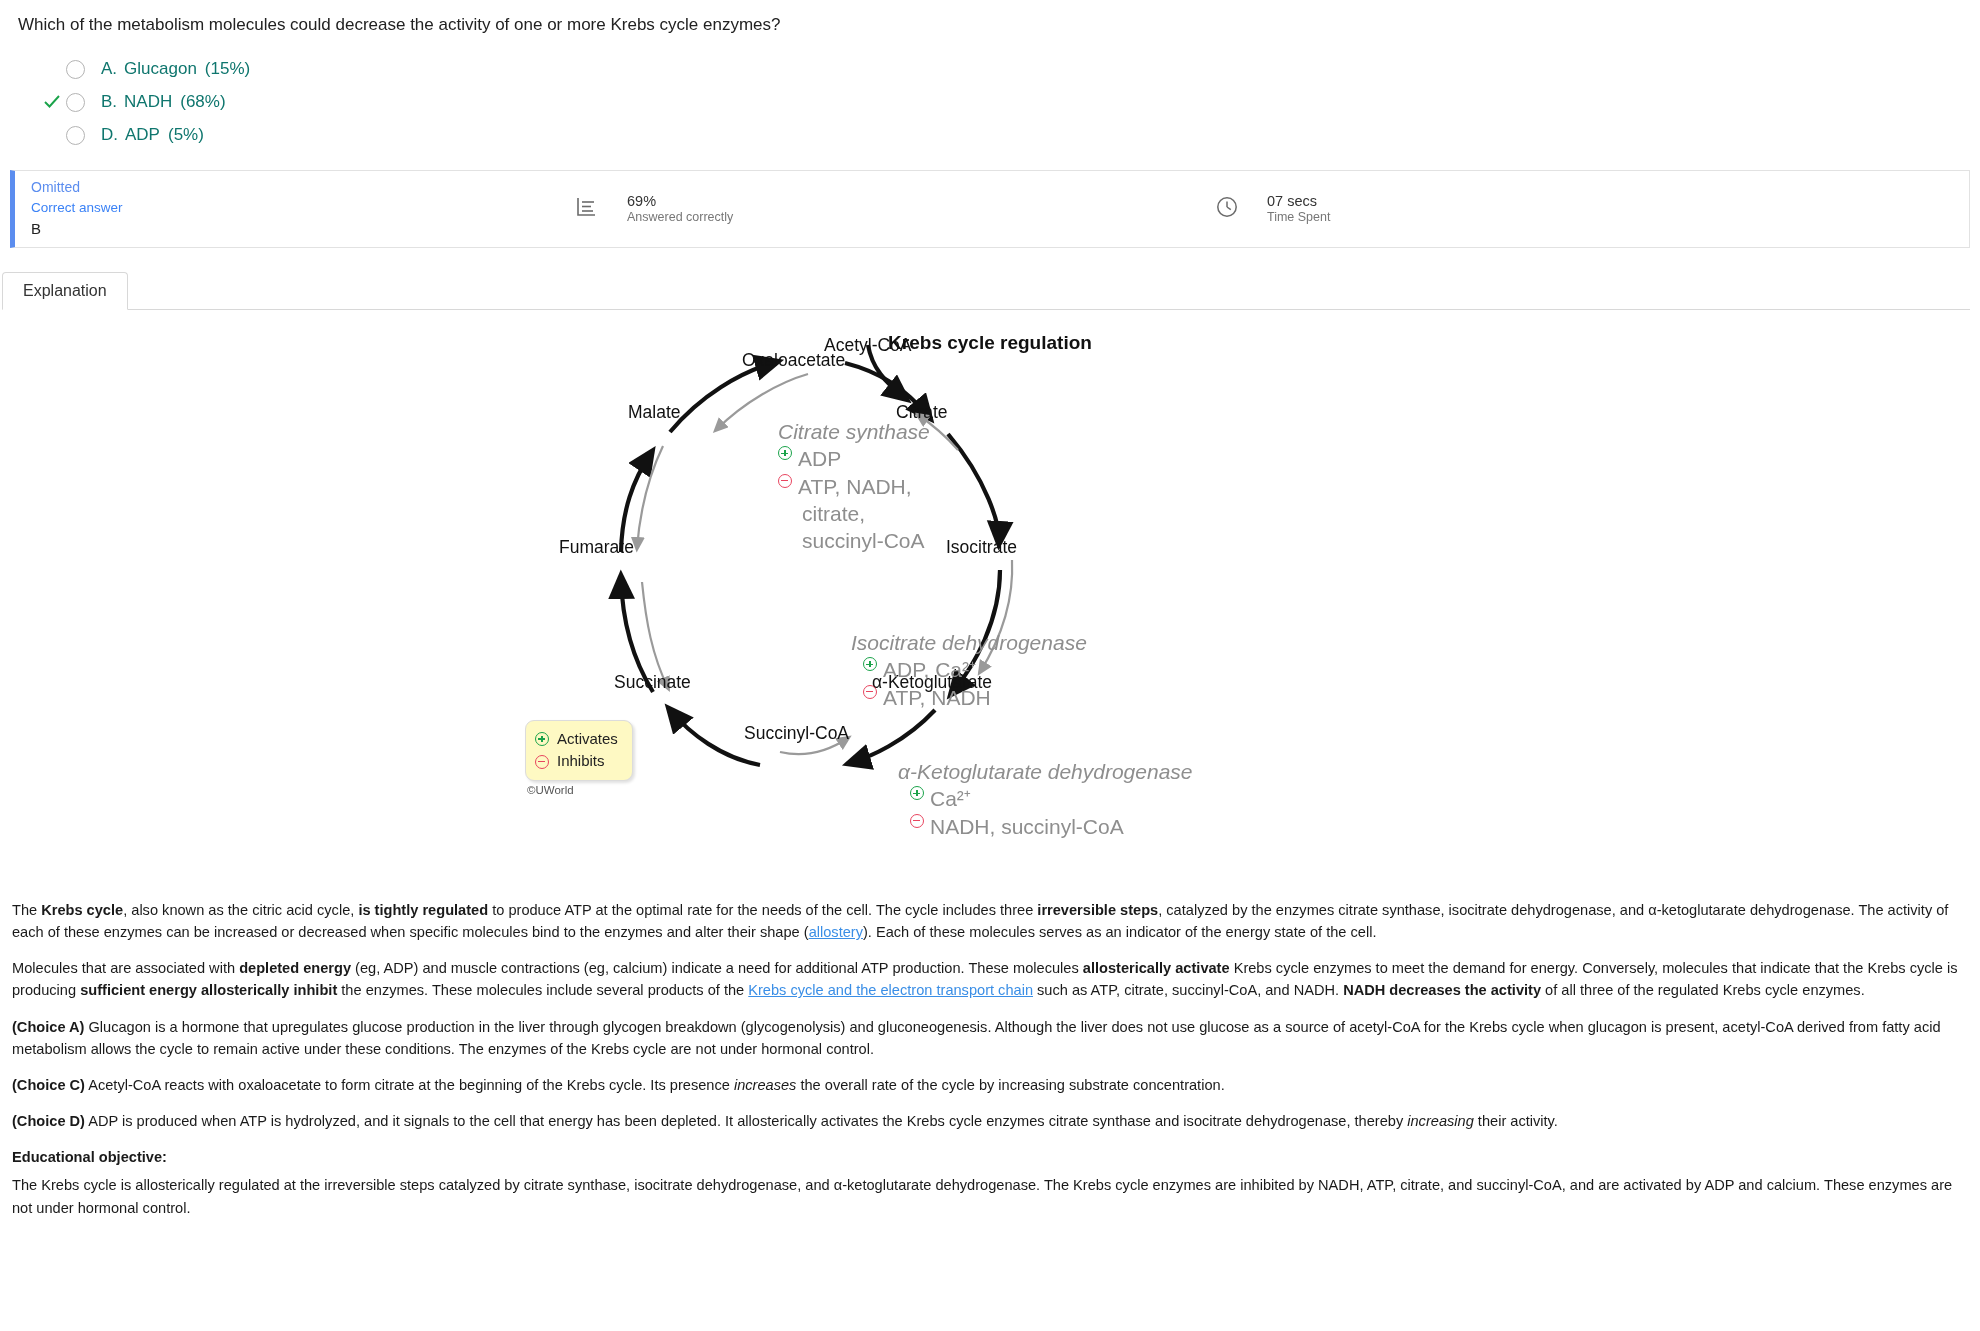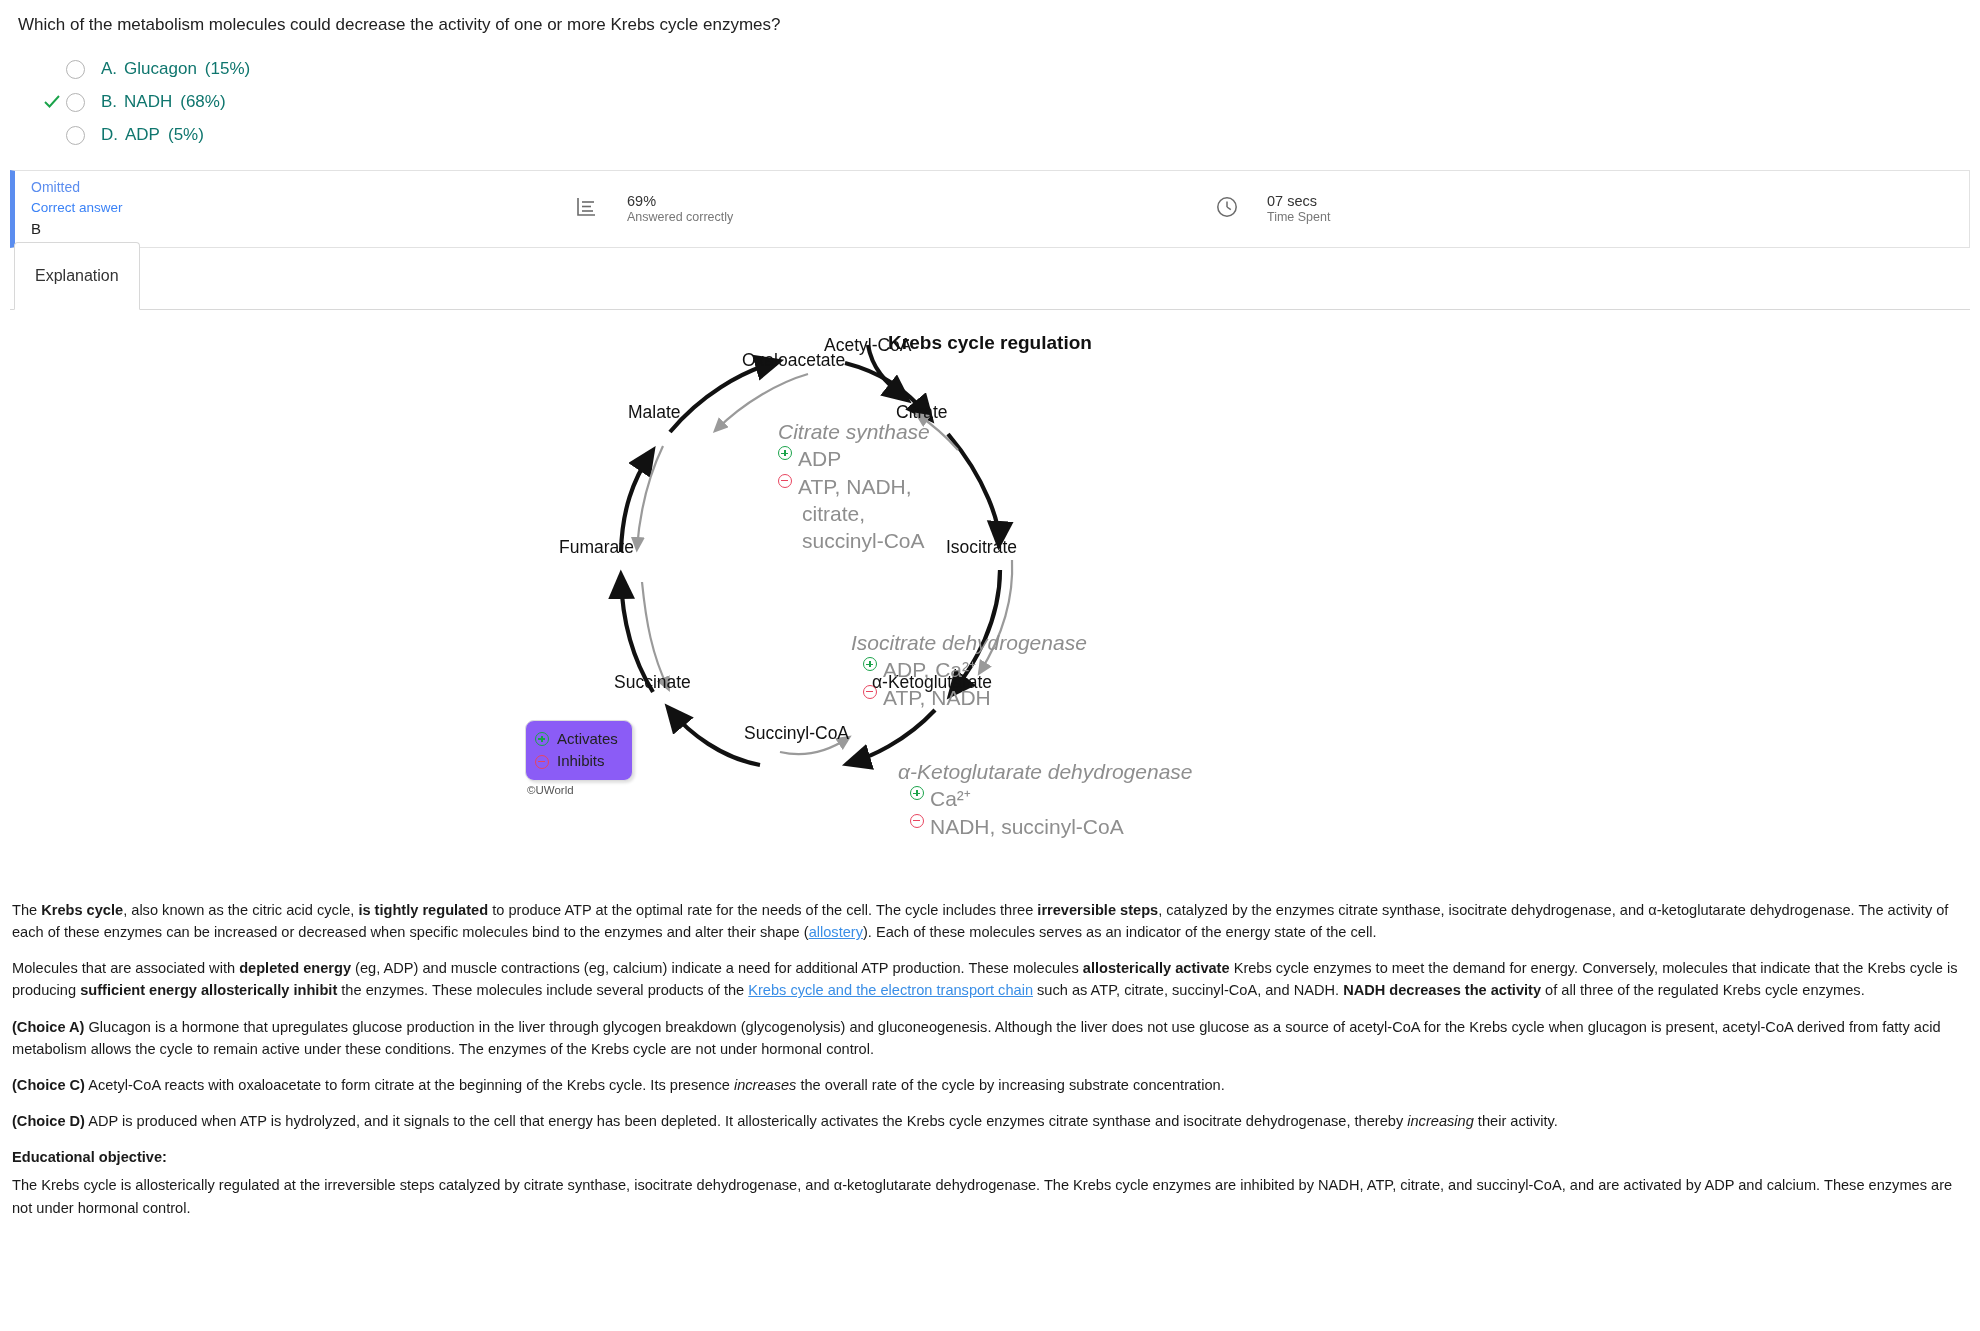--- a/index.html
+++ b/index.html
@@ -89,22 +89,22 @@
     position: relative;
     height: 40px;
   }
   .tab-underline {
     position: absolute;
     left: 10px; right: 10px; bottom: 0;
     border-bottom: 1px solid #d8d8d8;
   }
   .tab {
     position: absolute;
-    left: 14px; bottom: 0;
-    padding: 24px 20px;
+    left: 2px; bottom: 0;
+    padding: 9px 20px;
     font-size: 16px;
     color: #333;
     background: #fff;
     border: 1px solid #d8d8d8;
     border-bottom: 1px solid #fff;
     border-radius: 4px 4px 0 0;
     z-index: 2;
   }
 
   
@@ -144,21 +144,21 @@
   .sym-minus::before {
     content: ""; position: absolute; background: currentColor;
   }
   .sym-plus { color: #1aa34a; }
   .sym-minus { color: #e8455f; }
   .sym-plus::before { left: 2.4px; top: 5.3px; width: 6.5px; height: 1.4px; }
   .sym-plus::after  { top: 2.4px; left: 5.3px; height: 6.5px; width: 1.4px; }
   .sym-minus::before { left: 2.4px; top: 5.3px; width: 6.5px; height: 1.4px; }
 
   .legend {
-    background: #8b5cf6;
+    background: #fef9c3;
     border: 1px solid #dcdcdc;
     border-radius: 9px;
     padding: 7px 14px 7px 9px;
     font-size: 15px;
     color: #222;
     box-shadow: 2px 2px 3px rgba(0,0,0,0.12);
   }
   .legend-row { display: flex; align-items: center; gap: 8px; line-height: 1.5; }
   .copyright { font-size: 11.5px; color: #555; margin-top: 3px; padding-left: 2px; }
 

